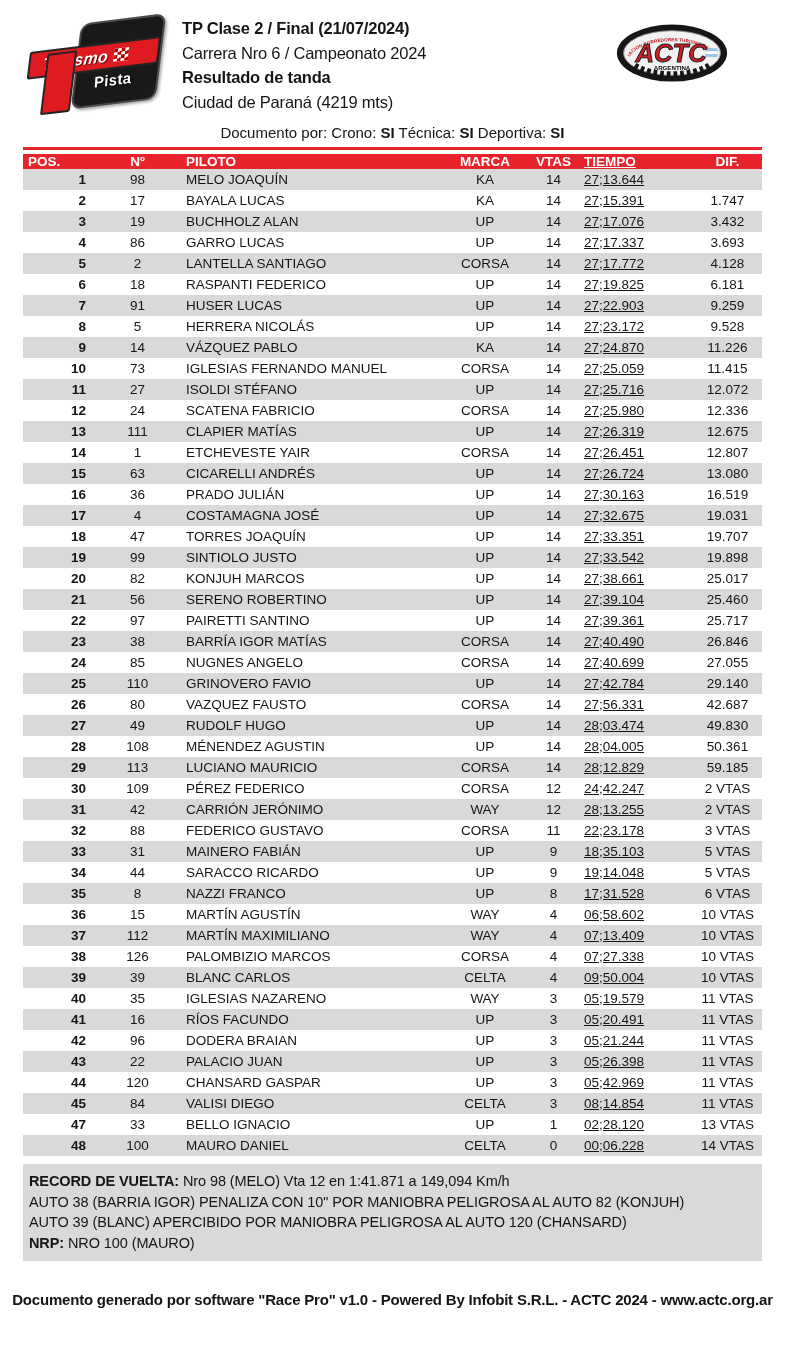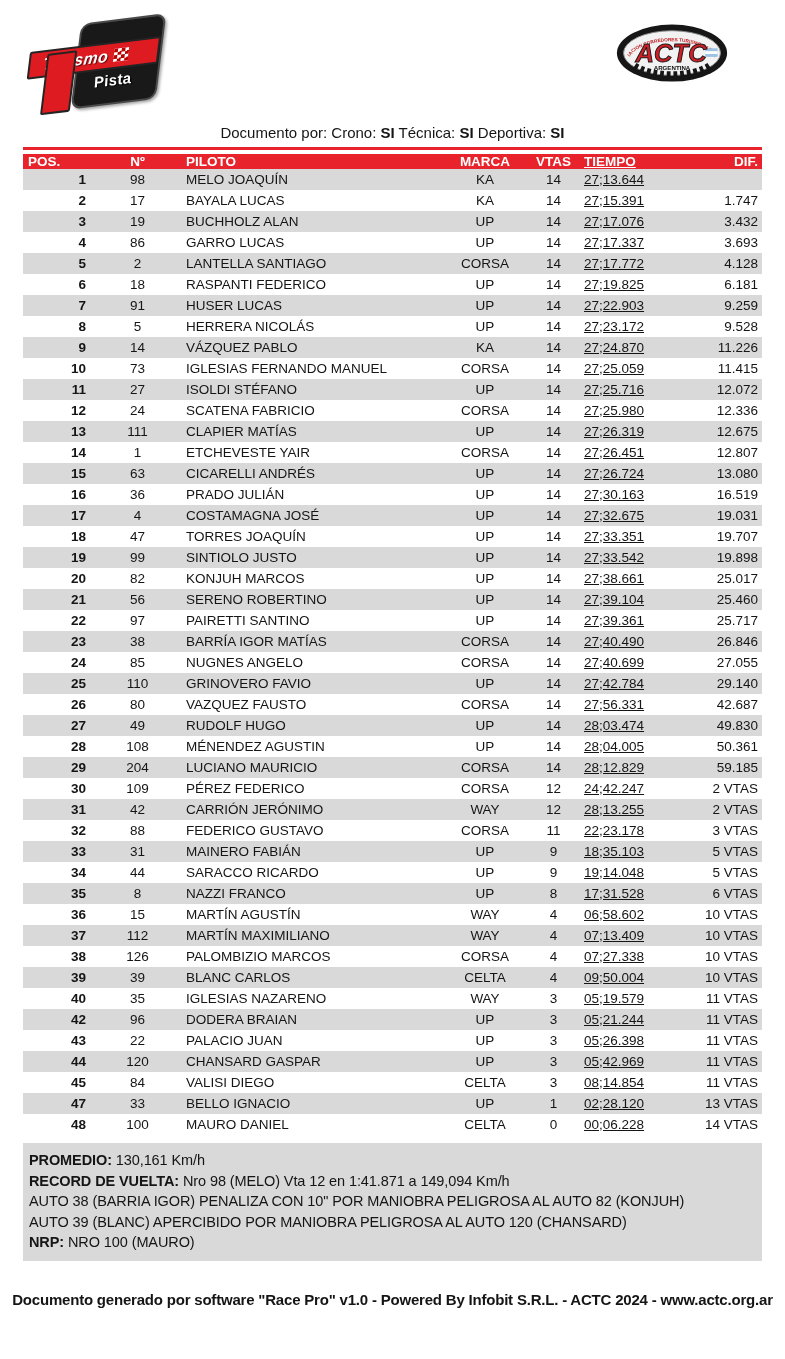--- a/index.html
+++ b/index.html
@@ -52,21 +52,21 @@
   tbody td{font-size:13.5px;height:21px;white-space:nowrap;overflow:hidden;}
   tbody tr:nth-child(odd){background:var(--gray);}
   .c0{width:72px;text-align:right;padding-right:9px;}
   thead .c0{text-align:left;padding-left:5px;}
   tbody td.c0{font-weight:bold;}
   .c1{width:85px;text-align:center;}
   .c2{width:260px;text-align:left;padding-left:6px;margin-left:44px;}
   .c3{width:90px;text-align:center;margin-top:8px;}
   .c4{width:47px;text-align:center;}
   .c5{width:120px;text-align:left;padding-left:7px;text-decoration:underline;}
-  .c6{width:65px;text-align:right;padding-right:4px;}
+  .c6{width:65px;text-align:center;padding-right:4px;}
   
   .notes{margin:8px 23px 0;background:var(--gray);padding:7px 6px 8px;}
   .note-line{font-size:14.5px;line-height:20.5px;letter-spacing:-0.1px;}
   .note-line b{font-weight:bold;}
   
   .credits{margin-top:30px;text-align:center;font-weight:bold;font-size:15px;letter-spacing:-0.2px;}
 </style>
 </head>
 <body>
 
@@ -75,20 +75,26 @@
   <div class="tp-logo">
     <div class="tp-black"></div>
     <div class="tp-bar">
       <span class="tp-turismo">Turismo</span>
       <span class="tp-checker"></span>
     </div>
     <div class="tp-leg"></div>
     <div class="tp-pista">Pista</div>
   </div>
 
+  <div class="title-block">
+    <div class="t b">TP Clase 2 / Final (21/07/2024)</div>
+    <div class="t">Carrera Nro 6 / Campeonato 2024</div>
+    <div class="t b">Resultado de tanda</div>
+    <div class="t">Ciudad de Paraná (4219 mts)</div>
+  </div>
 
   <svg class="actc" viewBox="0 0 120 66" aria-hidden="true">
     <ellipse cx="60" cy="32" rx="58" ry="30" fill="#161616"></ellipse>
     <ellipse cx="60" cy="32" rx="51" ry="23.5" fill="#f2f2f2" stroke="#8a8a8a" stroke-width="1"></ellipse>
     <path d="M 21 45 A 48 22 0 0 0 99 45" stroke="#161616" stroke-width="6" stroke-dasharray="4 3" fill="none"></path>
     <path id="actcArc" d="M 15 37 A 46 22 0 0 1 105 37" fill="none"></path>
     <text class="arc" font-size="5">
       <textPath href="#actcArc" startOffset="50%" text-anchor="middle">ASOCIACION CORREDORES TURISMO CARRETERA</textPath>
     </text>
     <rect x="95" y="27" width="13" height="9" fill="#9cc3e5"></rect>
@@ -371,21 +377,21 @@
         <td class="c0">28</td>
         <td class="c1">108</td>
         <td class="c2">MÉNENDEZ AGUSTIN</td>
         <td class="c3">UP</td>
         <td class="c4">14</td>
         <td class="c5">28;04.005</td>
         <td class="c6">50.361</td>
       </tr>
       <tr>
         <td class="c0">29</td>
-        <td class="c1">204</td>
+        <td class="c1">113</td>
         <td class="c2">LUCIANO MAURICIO</td>
         <td class="c3">CORSA</td>
         <td class="c4">14</td>
         <td class="c5">28;12.829</td>
         <td class="c6">59.185</td>
       </tr>
       <tr>
         <td class="c0">30</td>
         <td class="c1">109</td>
         <td class="c2">PÉREZ FEDERICO</td>
@@ -478,20 +484,29 @@
       <tr>
         <td class="c0">40</td>
         <td class="c1">35</td>
         <td class="c2">IGLESIAS NAZARENO</td>
         <td class="c3">WAY</td>
         <td class="c4">3</td>
         <td class="c5">05;19.579</td>
         <td class="c6">11 VTAS</td>
       </tr>
       <tr>
+        <td class="c0">41</td>
+        <td class="c1">16</td>
+        <td class="c2">RÍOS FACUNDO</td>
+        <td class="c3">UP</td>
+        <td class="c4">3</td>
+        <td class="c5">05;20.491</td>
+        <td class="c6">11 VTAS</td>
+      </tr>
+      <tr>
         <td class="c0">42</td>
         <td class="c1">96</td>
         <td class="c2">DODERA BRAIAN</td>
         <td class="c3">UP</td>
         <td class="c4">3</td>
         <td class="c5">05;21.244</td>
         <td class="c6">11 VTAS</td>
       </tr>
       <tr>
         <td class="c0">43</td>
@@ -535,20 +550,19 @@
         <td class="c2">MAURO DANIEL</td>
         <td class="c3">CELTA</td>
         <td class="c4">0</td>
         <td class="c5">00;06.228</td>
         <td class="c6">14 VTAS</td>
       </tr>
     </tbody>
 </table>
 
 <div class="notes">
-    <div class="note-line"><b>PROMEDIO:</b><span> 130,161 Km/h</span></div>
     <div class="note-line"><b>RECORD DE VUELTA:</b><span> Nro 98 (MELO) Vta 12 en 1:41.871 a 149,094 Km/h</span></div>
     <div class="note-line"><span>AUTO 38 (BARRIA IGOR) PENALIZA CON 10" POR MANIOBRA PELIGROSA AL AUTO 82 (KONJUH)</span></div>
     <div class="note-line"><span>AUTO 39 (BLANC) APERCIBIDO POR MANIOBRA PELIGROSA AL AUTO 120 (CHANSARD)</span></div>
     <div class="note-line"><b>NRP:</b><span> NRO 100 (MAURO)</span></div>
   </div>
 
 <div class="credits">Documento generado por software "Race Pro" v1.0 - Powered By Infobit S.R.L. - ACTC 2024 - www.actc.org.ar</div>
 
 </body></html>

